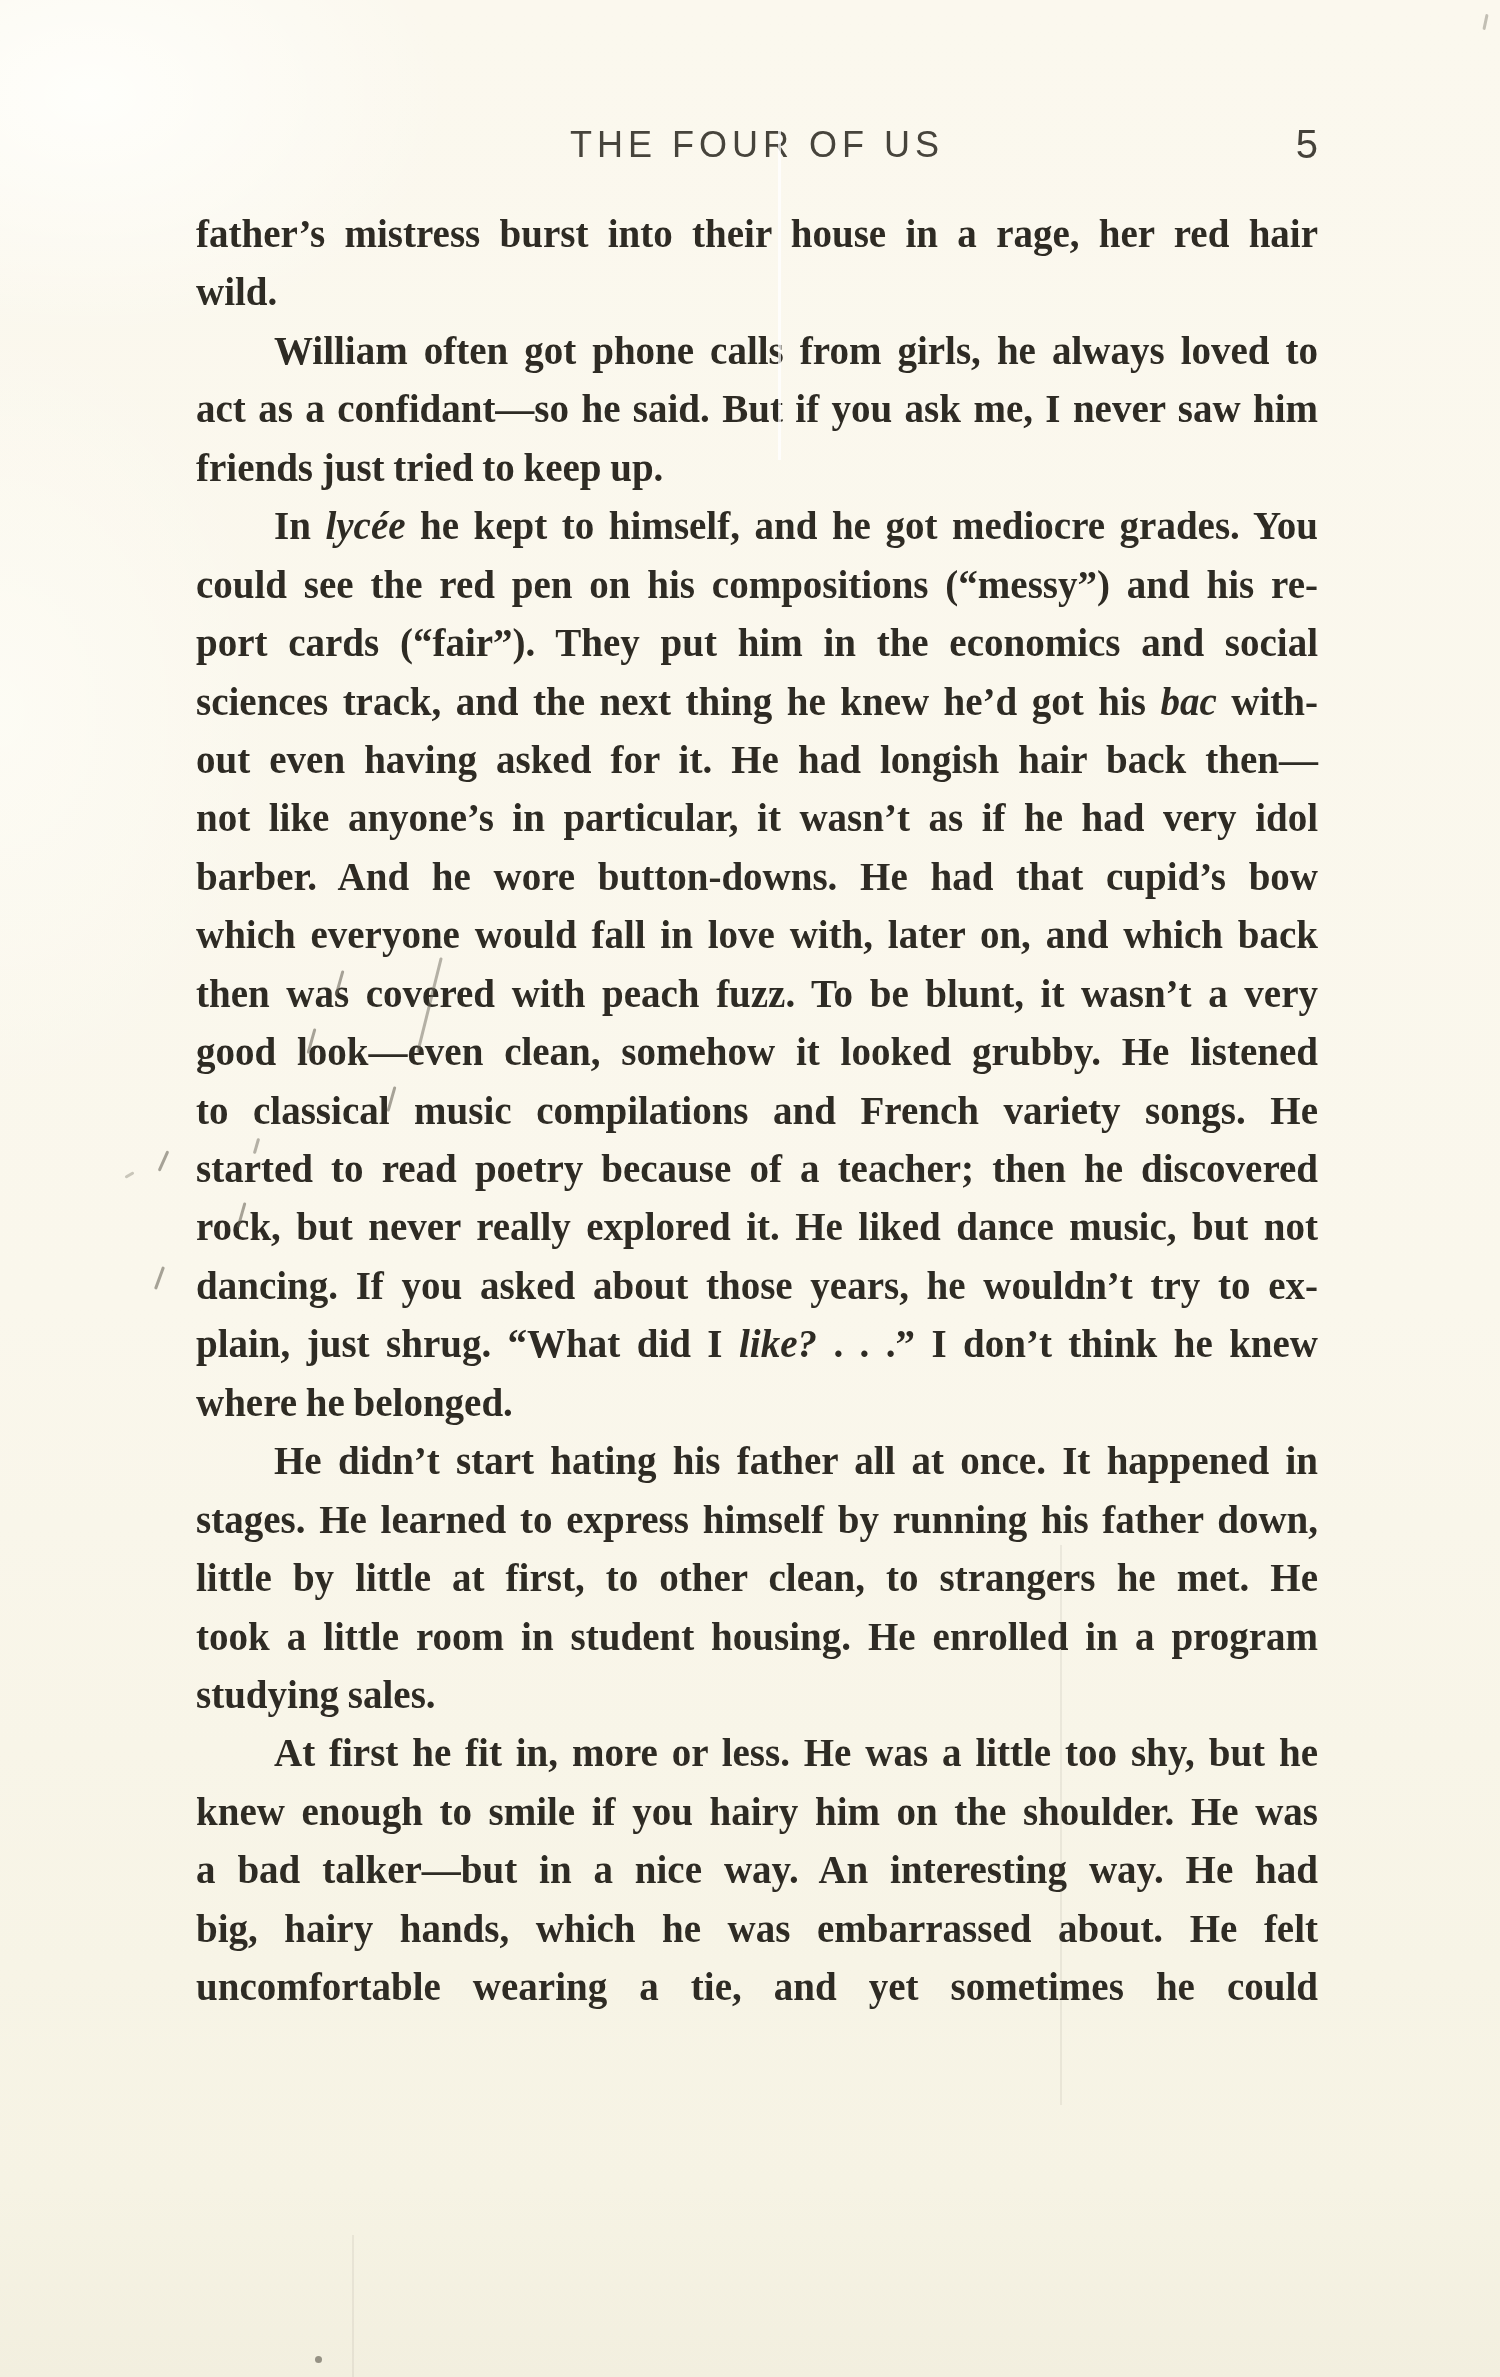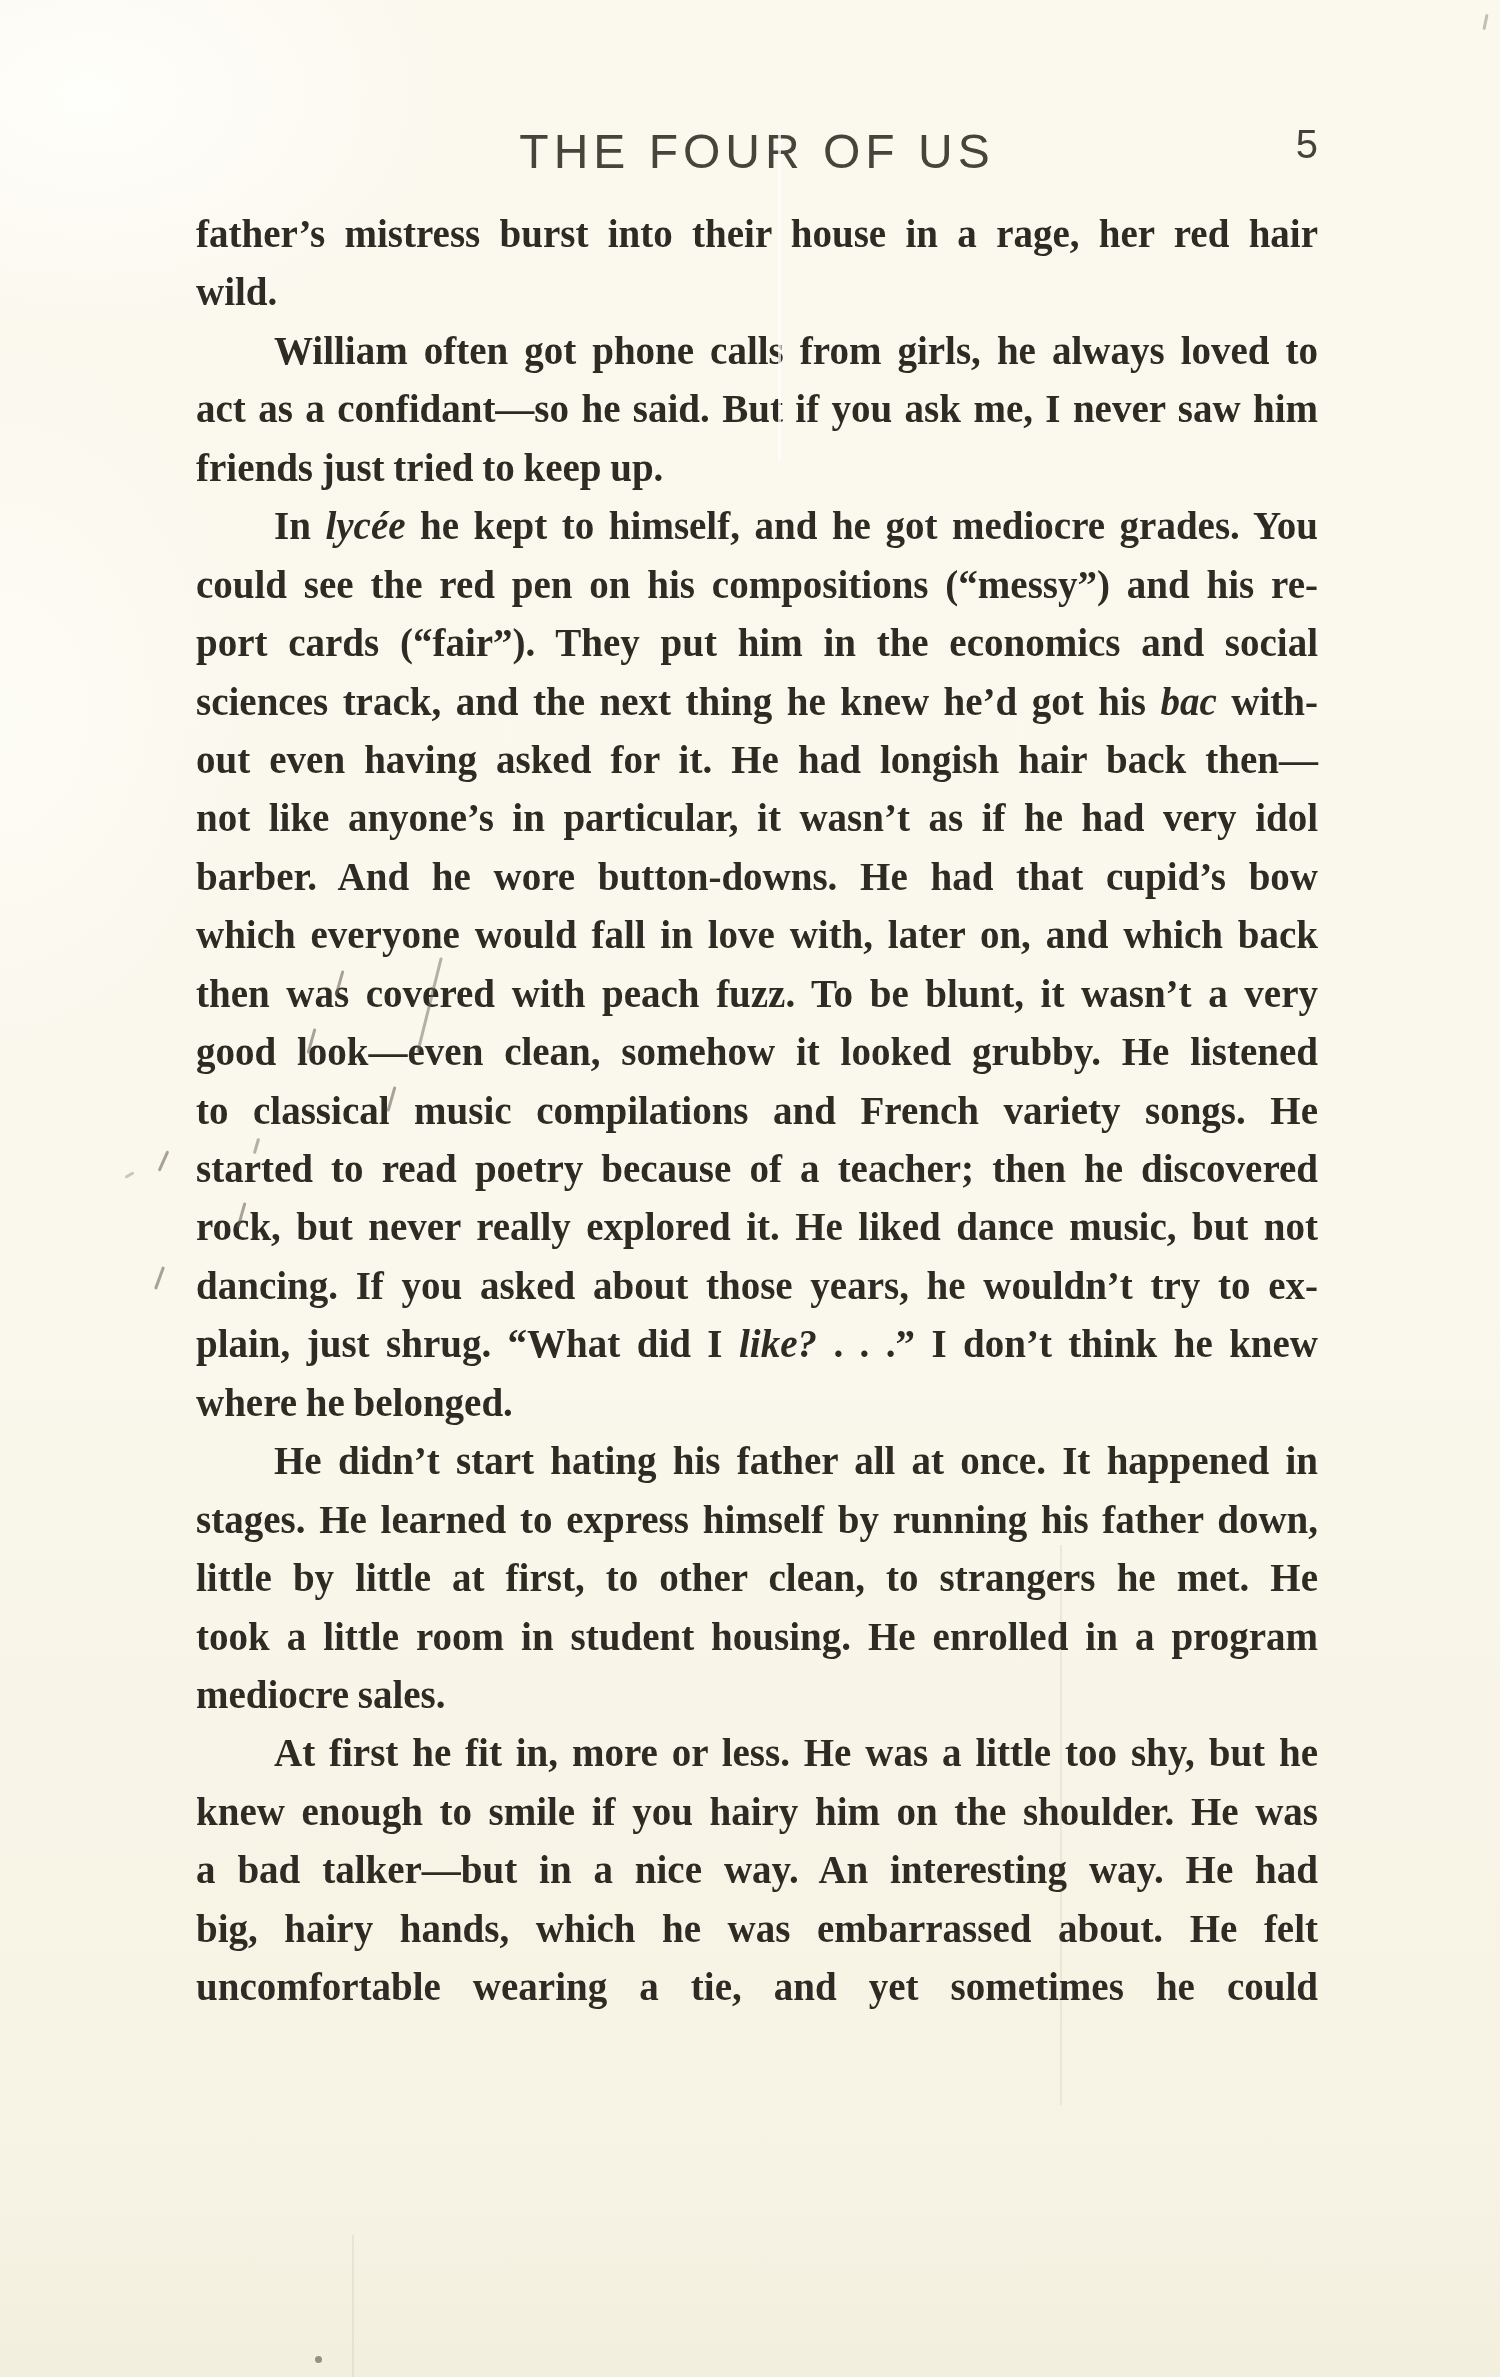--- a/index.html
+++ b/index.html
@@ -12,21 +12,21 @@
       radial-gradient(ellipse 500px 700px at 0% 30%, rgba(255,255,250,.55) 0%, rgba(255,255,250,0) 55%),
       linear-gradient(180deg, #fbf8ee 0%, #faf7ec 55%, #f6f3e4 92%, #f2efdf 100%);
     overflow:hidden;
     font-family:"Liberation Serif", serif;
   }
   
   .running-head { position:absolute; left:196px; top:124px; width:1122px; height:46px; }
   .running-title {
     position:absolute; left:50%; transform:translateX(-50%);
     font-family:"Liberation Sans", sans-serif;
-    font-size:48px; letter-spacing:5px; font-weight:400;
+    font-size:36px; letter-spacing:5px; font-weight:400;
     color:#47443c; white-space:nowrap;
   }
   .folio {
     position:absolute; right:0; top:-2px;
     font-family:"Liberation Sans", sans-serif;
     font-size:40px; font-weight:400; color:#45423a;
   }
   
   .page-text {
     position:absolute; left:196px; top:205px; width:1122px;
@@ -89,21 +89,21 @@
       <div class="line"><span>to classical music compilations and French variety songs. He</span></div>
       <div class="line"><span>started to read poetry because of a teacher; then he discovered</span></div>
       <div class="line"><span>rock, but never really explored it. He liked dance music, but not</span></div>
       <div class="line"><span>dancing. If you asked about those years, he wouldn’t try to ex-</span></div>
       <div class="line"><span>plain, just shrug. “What did I </span><em>like?</em><span> . . .” I don’t think he knew</span></div>
       <div class="line para-end"><span>where he belonged.</span></div>
       <div class="line indent"><span>He didn’t start hating his father all at once. It happened in</span></div>
       <div class="line"><span>stages. He learned to express himself by running his father down,</span></div>
       <div class="line"><span>little by little at first, to other clean, to strangers he met. He</span></div>
       <div class="line"><span>took a little room in student housing. He enrolled in a program</span></div>
-      <div class="line para-end"><span>mediocre sales.</span></div>
+      <div class="line para-end"><span>studying sales.</span></div>
       <div class="line indent"><span>At first he fit in, more or less. He was a little too shy, but he</span></div>
       <div class="line"><span>knew enough to smile if you hairy him on the shoulder. He was</span></div>
       <div class="line"><span>a bad talker—but in a nice way. An interesting way. He had</span></div>
       <div class="line"><span>big, hairy hands, which he was embarrassed about. He felt</span></div>
       <div class="line"><span>uncomfortable wearing a tie, and yet sometimes he could</span></div>
     </div>
 
   <div class="annotation-layer">
       <div class="pencil-mark tick" style="left: 338px; top: 970px; height: 26px; transform: rotate(16deg);"></div>
       <div class="pencil-mark slash" style="left: 428px; top: 956px; height: 98px; transform: rotate(14deg);"></div>

